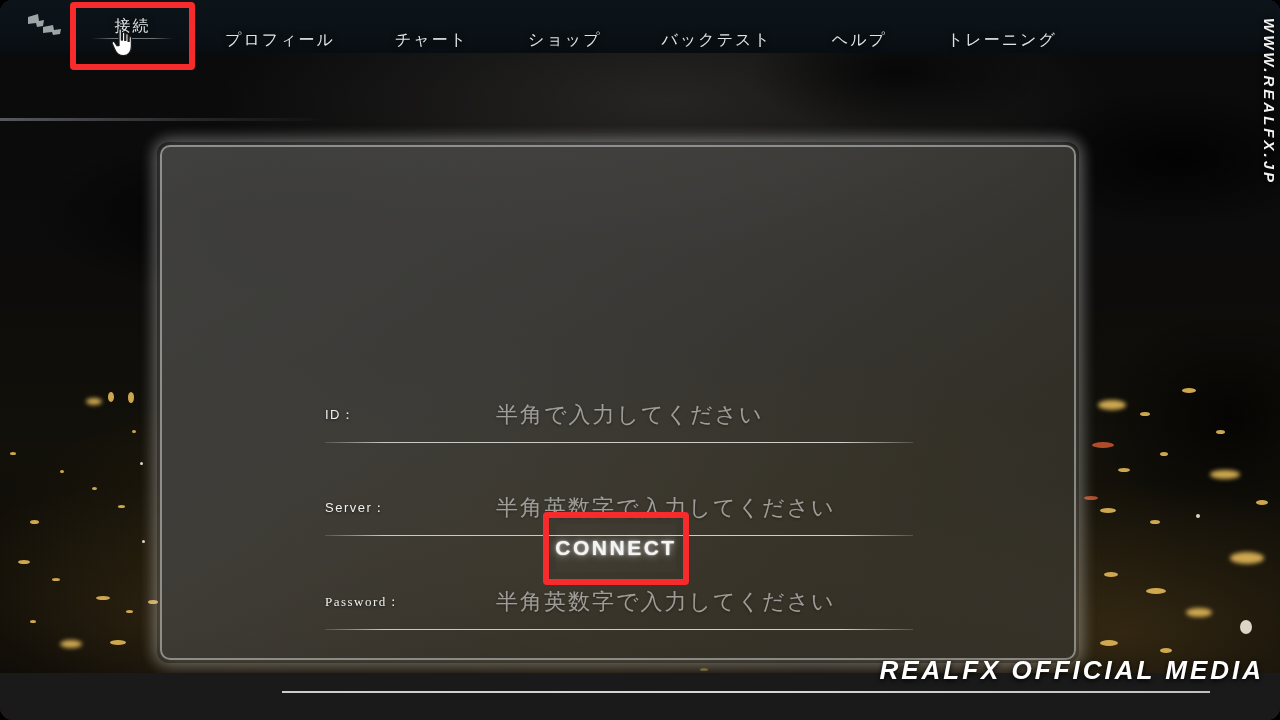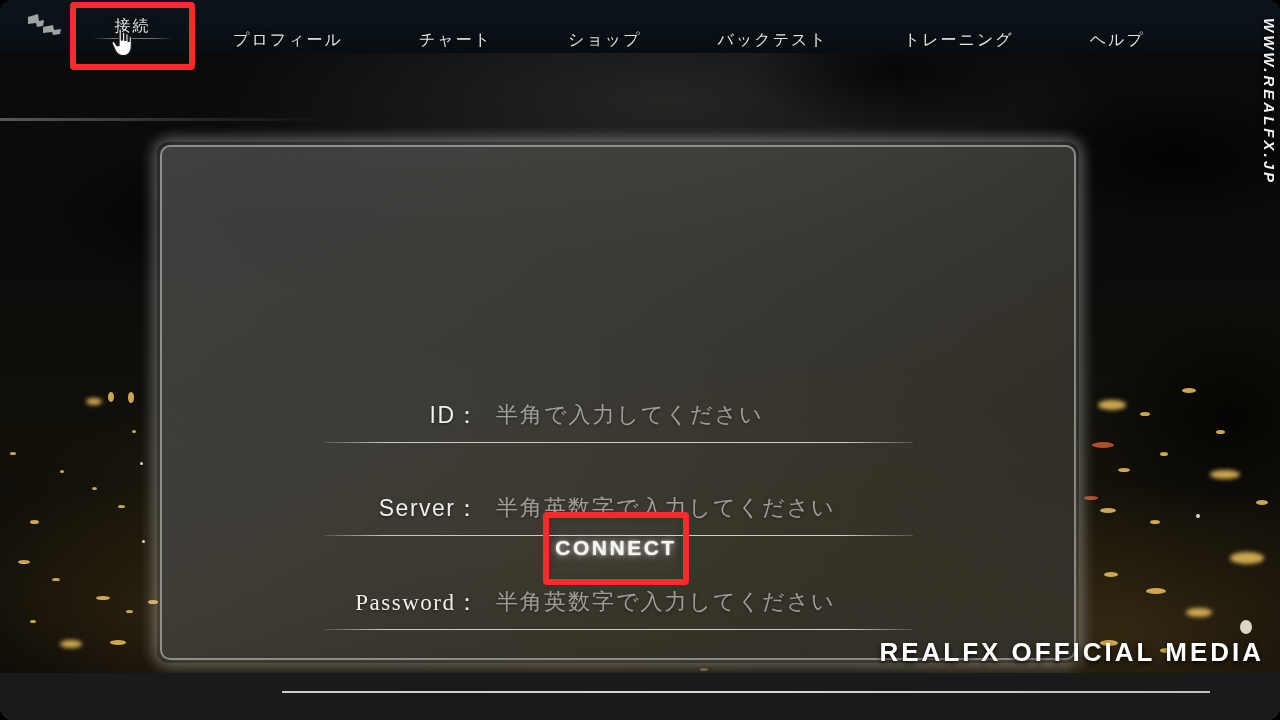--- a/index.html
+++ b/index.html
@@ -98,21 +98,21 @@
     display: flex;
     align-items: center;
     justify-content: center;
     color: #dfe4e7;
     font-size: 16px;
     letter-spacing: 2px;
     white-space: nowrap;
     text-shadow: 0 0 6px rgba(0,0,0,0.9);
   }
   .nav-item.first { width: 125px; }
-  .nav-item.other { padding: 0 38px; margin-top: 27px; }
+  .nav-item.other { padding: 0 30px; margin-top: 27px; }
   .nav-item.first .nav-underline {
     position: absolute;
     bottom: 14px;
     left: 22px;
     right: 22px;
     height: 1px;
     background: linear-gradient(90deg, rgba(190,195,200,0) 0%, rgba(190,195,200,0.55) 25%, rgba(190,195,200,0.55) 75%, rgba(190,195,200,0) 100%);
   }
 
   .red-box {
@@ -189,23 +189,22 @@
     height: 48px;
   }
   .field-row {
     position: relative;
     height: 40px;
     display: flex;
     align-items: center;
   }
   .field-label {
     width: 155px;
-    text-align: right;
     color: #f0f0ee;
-    font-size: 23px;
+    font-size: 13px;
     letter-spacing: 1.5px;
     text-shadow: 0 1px 3px rgba(0,0,0,0.55);
   }
   .field-ph {
     margin-left: 16px;
     color: rgba(226,226,222,0.62);
     font-size: 22px;
     letter-spacing: 2px;
     text-shadow: 0 1px 3px rgba(0,0,0,0.4);
   }
@@ -246,24 +245,25 @@
     left: 0;
     top: 673px;
     width: 1280px;
     height: 47px;
     background: #1a1a1a;
     z-index: 30;
   }
   .media-text {
     position: absolute;
     right: 16px;
-    top: 637px;
+    top: 655px;
     color: #ffffff;
     font-size: 26px;
     font-weight: bold;
+    font-style: italic;
     letter-spacing: 3px;
     text-shadow: 0 2px 5px rgba(0,0,0,0.95);
     z-index: 35;
     white-space: nowrap;
   }
   .media-rule {
     position: absolute;
     left: 282px;
     top: 691px;
     width: 928px;
@@ -346,24 +346,24 @@
       <div class="nav-item other">
         <span>チャート</span>
       </div>
       <div class="nav-item other">
         <span>ショップ</span>
       </div>
       <div class="nav-item other">
         <span>バックテスト</span>
       </div>
       <div class="nav-item other">
+        <span>ヘルプ</span>
+      </div>
+      <div class="nav-item other">
         <span>トレーニング</span>
-      </div>
-      <div class="nav-item other">
-        <span>ヘルプ</span>
       </div>
     </div>
   </div>
 
   <div class="site-url">WWW.REALFX.JP</div>
 
   <div class="red-box" id="nav-highlight"></div>
 
   <svg class="hand-cursor" viewBox="0 0 26 30">
     <path d="M10 3 C10 1.4 12.4 1.4 12.4 3 L12.4 13 L13.4 13 L13.4 6.2 C13.4 4.7 15.8 4.7 15.8 6.2 L15.8 13.4 L16.8 13.4 L16.8 7.6 C16.8 6.1 19.1 6.1 19.1 7.6 L19.1 14.4 L20.1 14.4 L20.1 10.6 C20.1 9.2 22.4 9.2 22.4 10.6 L22.4 19.5 C22.4 25 19 28.6 14.6 28.6 C10.4 28.6 7.6 26.6 6.2 23.2 L3.1 16.4 C2.4 14.9 4.6 13.6 5.6 15.1 L8 18.6 L10 18.6 Z" fill="#ffffff" stroke="#1a1a1a" stroke-width="1.3" stroke-linejoin="round"></path>

